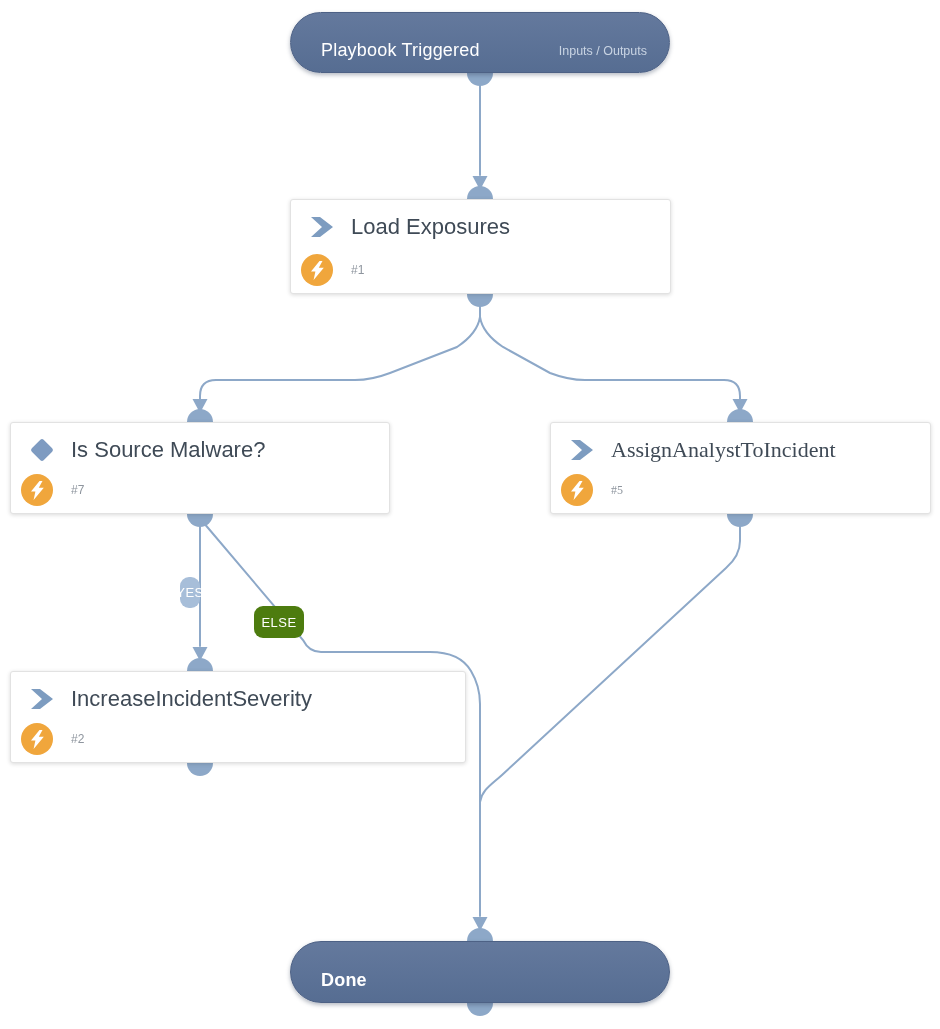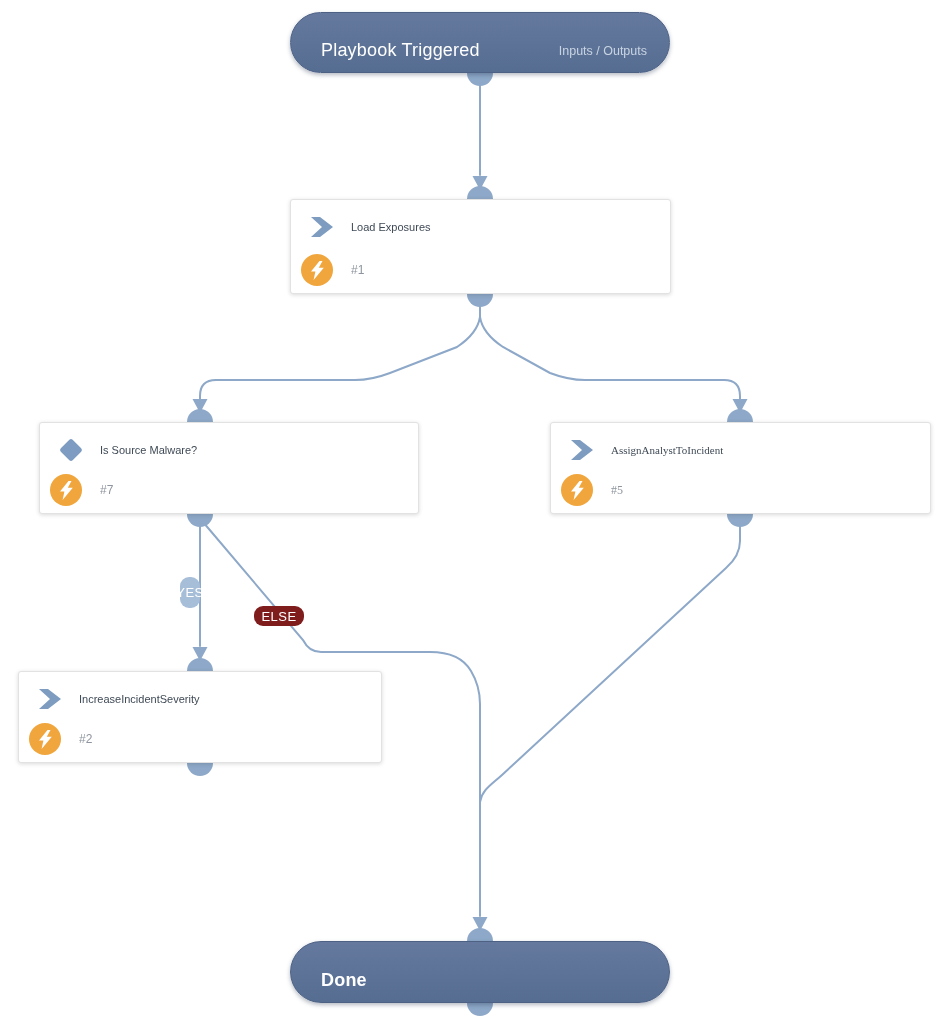--- a/index.html
+++ b/index.html
@@ -18,33 +18,33 @@
   }
   .terminal .t-label{font-size:18px;letter-spacing:.2px;}
   .terminal .t-sub{font-size:12.5px;color:#c9d4e3;margin-left:40px;}
 
   
   .task-card{
     position:absolute;background:#fff;border:1px solid #e2e2e2;border-radius:3px;
     box-shadow:0 1px 4px rgba(0,0,0,.15);box-sizing:border-box;
   }
   .card-head{position:absolute;left:18px;top:13px;display:flex;align-items:center;gap:16px;height:28px;}
-  .card-title{font-size:11px;color:#3f4a56;white-space:nowrap;}
+  .card-title{font-size:22px;color:#3f4a56;white-space:nowrap;}
   .icon-box{width:26px;height:26px;display:flex;align-items:center;justify-content:center;}
   .card-foot{position:absolute;left:10px;bottom:7px;display:flex;align-items:center;gap:18px;}
   .bolt-badge{width:32px;height:32px;border-radius:50%;background:#f0a63c;display:flex;align-items:center;justify-content:center;}
   .task-number{font-size:12px;color:#8e959e;}
 
   
   .edge-badge{
     position:absolute;display:flex;align-items:center;justify-content:center;
     color:#fff;border-radius:9px;font-size:13px;letter-spacing:.5px;
   }
   .edge-badge.yes{left:180px;top:577px;width:20px;height:31px;background:#a7bed9;}
-  .edge-badge.else{left:254px;top:606px;width:50px;height:20px;background:#7f1d1d;}
+  .edge-badge.else{left:254px;top:606px;width:50px;height:32px;background:#4d7c0f;}
 </style>
 </head>
 <body>
 
 <div id="canvas">
 
   <svg id="wires" width="940" height="1029" viewBox="0 0 940 1029">
     <g stroke="#8da8c8" stroke-width="2" fill="none" stroke-linecap="round">
 
       <path d="M480,84 L480,175"></path>
@@ -98,21 +98,21 @@
     <div class="card-foot">
       <span class="bolt-badge">
         <svg width="15" height="19" viewBox="0 0 15 19">
             <path d="M9.5 0 L1 10.5 h4.4 L3.6 19 L13.8 6.8 H8.8 L12.5 0 Z" fill="#ffffff"></path>
           </svg>
       </span>
       <span class="task-number">#1</span>
     </div>
   </div>
 
-  <div class="task-card" style="left:10px;top:422px;width:380px;height:92px;margin-left:29px;">
+  <div class="task-card" style="left:10px;top:422px;width:380px;height:92px;">
     <div class="card-head">
       <span class="icon-box">
         <svg width="28" height="28" viewBox="0 0 28 28">
             <rect x="5" y="5" width="18" height="18" rx="2.5" transform="rotate(45 14 14)" fill="#7e9bc1"></rect>
           </svg>
       </span>
       <span class="card-title">Is Source Malware?</span>
     </div>
     <div class="card-foot">
       <span class="bolt-badge">
@@ -143,21 +143,21 @@
     </div>
   </div>
 
   <div class="edge-badge yes">
     <span>YES</span>
   </div>
   <div class="edge-badge else">
     <span>ELSE</span>
   </div>
 
-  <div class="task-card" style="left:10px;top:671px;width:364px;height:92px;margin-left:8px;">
+  <div class="task-card" style="left:10px;top:671px;width:456px;height:92px;">
     <div class="card-head">
       <span class="icon-box">
         <svg width="24" height="20" viewBox="0 0 24 20">
             <path d="M1 0 h9 l13 10 -13 10 h-9 l11 -10 Z" fill="#7d9cc0"></path>
           </svg>
       </span>
       <span class="card-title">IncreaseIncidentSeverity</span>
     </div>
     <div class="card-foot">
       <span class="bolt-badge">

